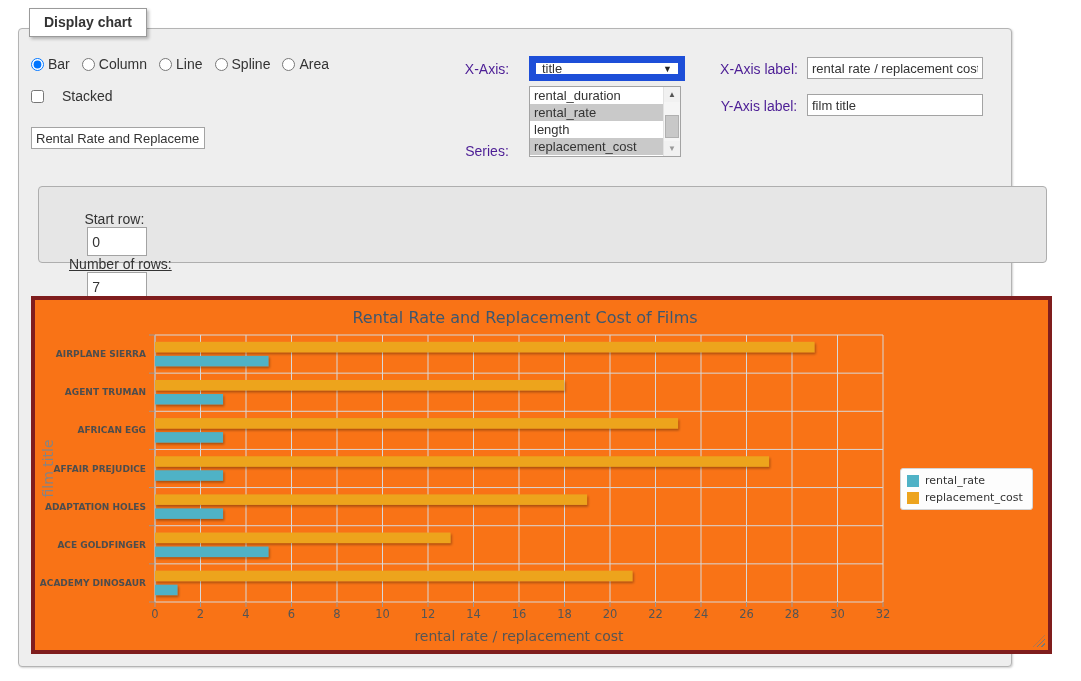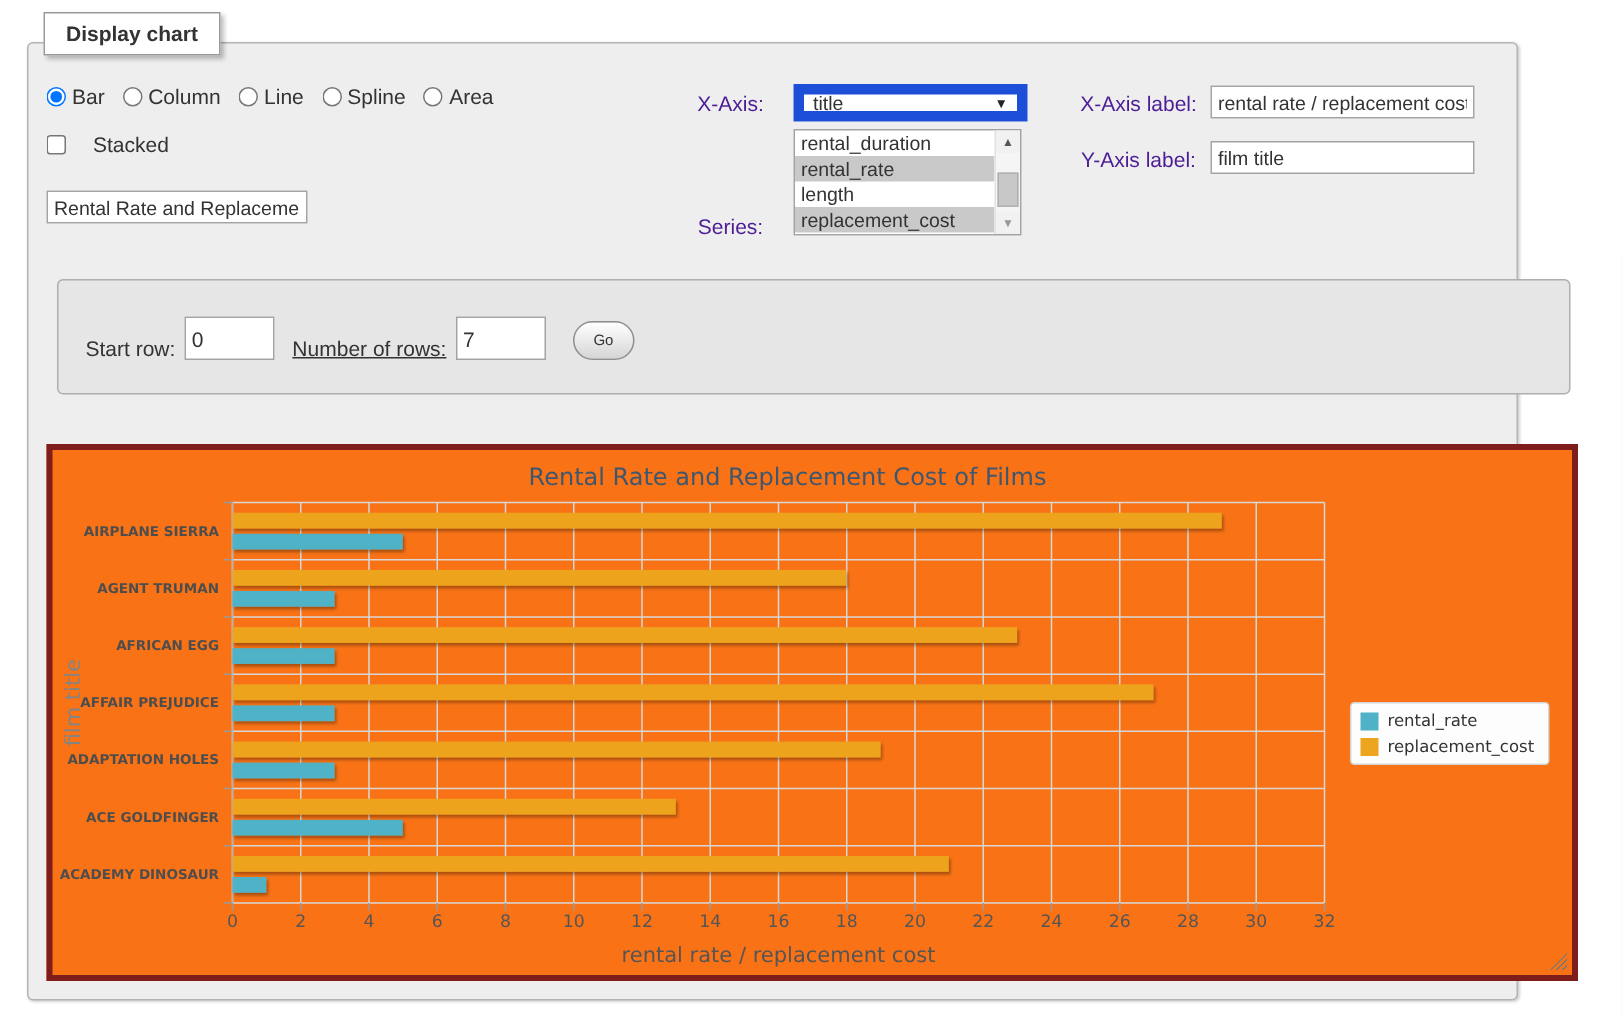--- a/index.html
+++ b/index.html
@@ -38,21 +38,21 @@
   .sb-btn { height:15px; display:flex; align-items:center; justify-content:center;
             font-size:8px; color:#555; background:#f1f1f1; }
   .sb-btn.down { position:absolute; bottom:0; left:0; right:0; color:#999; }
   .sb-thumb { position:absolute; left:1px; right:1px; top:28px; height:23px; background:#c8c8c8; border:1px solid #b0b0b0; }
 
   .axis-input { position:absolute; width:176px; height:22px; }
 
   
   .params { position:absolute; left:19px; top:157px; width:1009px; height:77px; background:#e6e6e6;
             border:1px solid #aeaeae; border-radius:4px; }
-  .params .row { position:absolute; left:18px; top:24px; display:flex; align-items:flex-end; }
+  .params .row { position:absolute; left:18px; top:24px; display:flex; align-items:center;flex-direction:column; }
   .params input[type=text] { height:29px; width:60px; font-size:14px; }
   .go-btn { margin-left:18px; height:26px; padding:0 13px; border:1px solid #8f8f8f; border-radius:13px;
             background:linear-gradient(#ffffff,#d5d5d5); font-family:"Liberation Sans",sans-serif;
             font-size:10px; color:#333; cursor:pointer; }
 
   
   .chart-panel { position:absolute; left:12px; top:267px; width:1021px; height:358px;
                  background:#f97316; border:4px solid #7f1d1d; }
   .chart-panel svg { display:block; }
   .legend-box { position:absolute; left:865px; top:168px; background:#fdfdfd; border:1px solid #d4d4d4;

